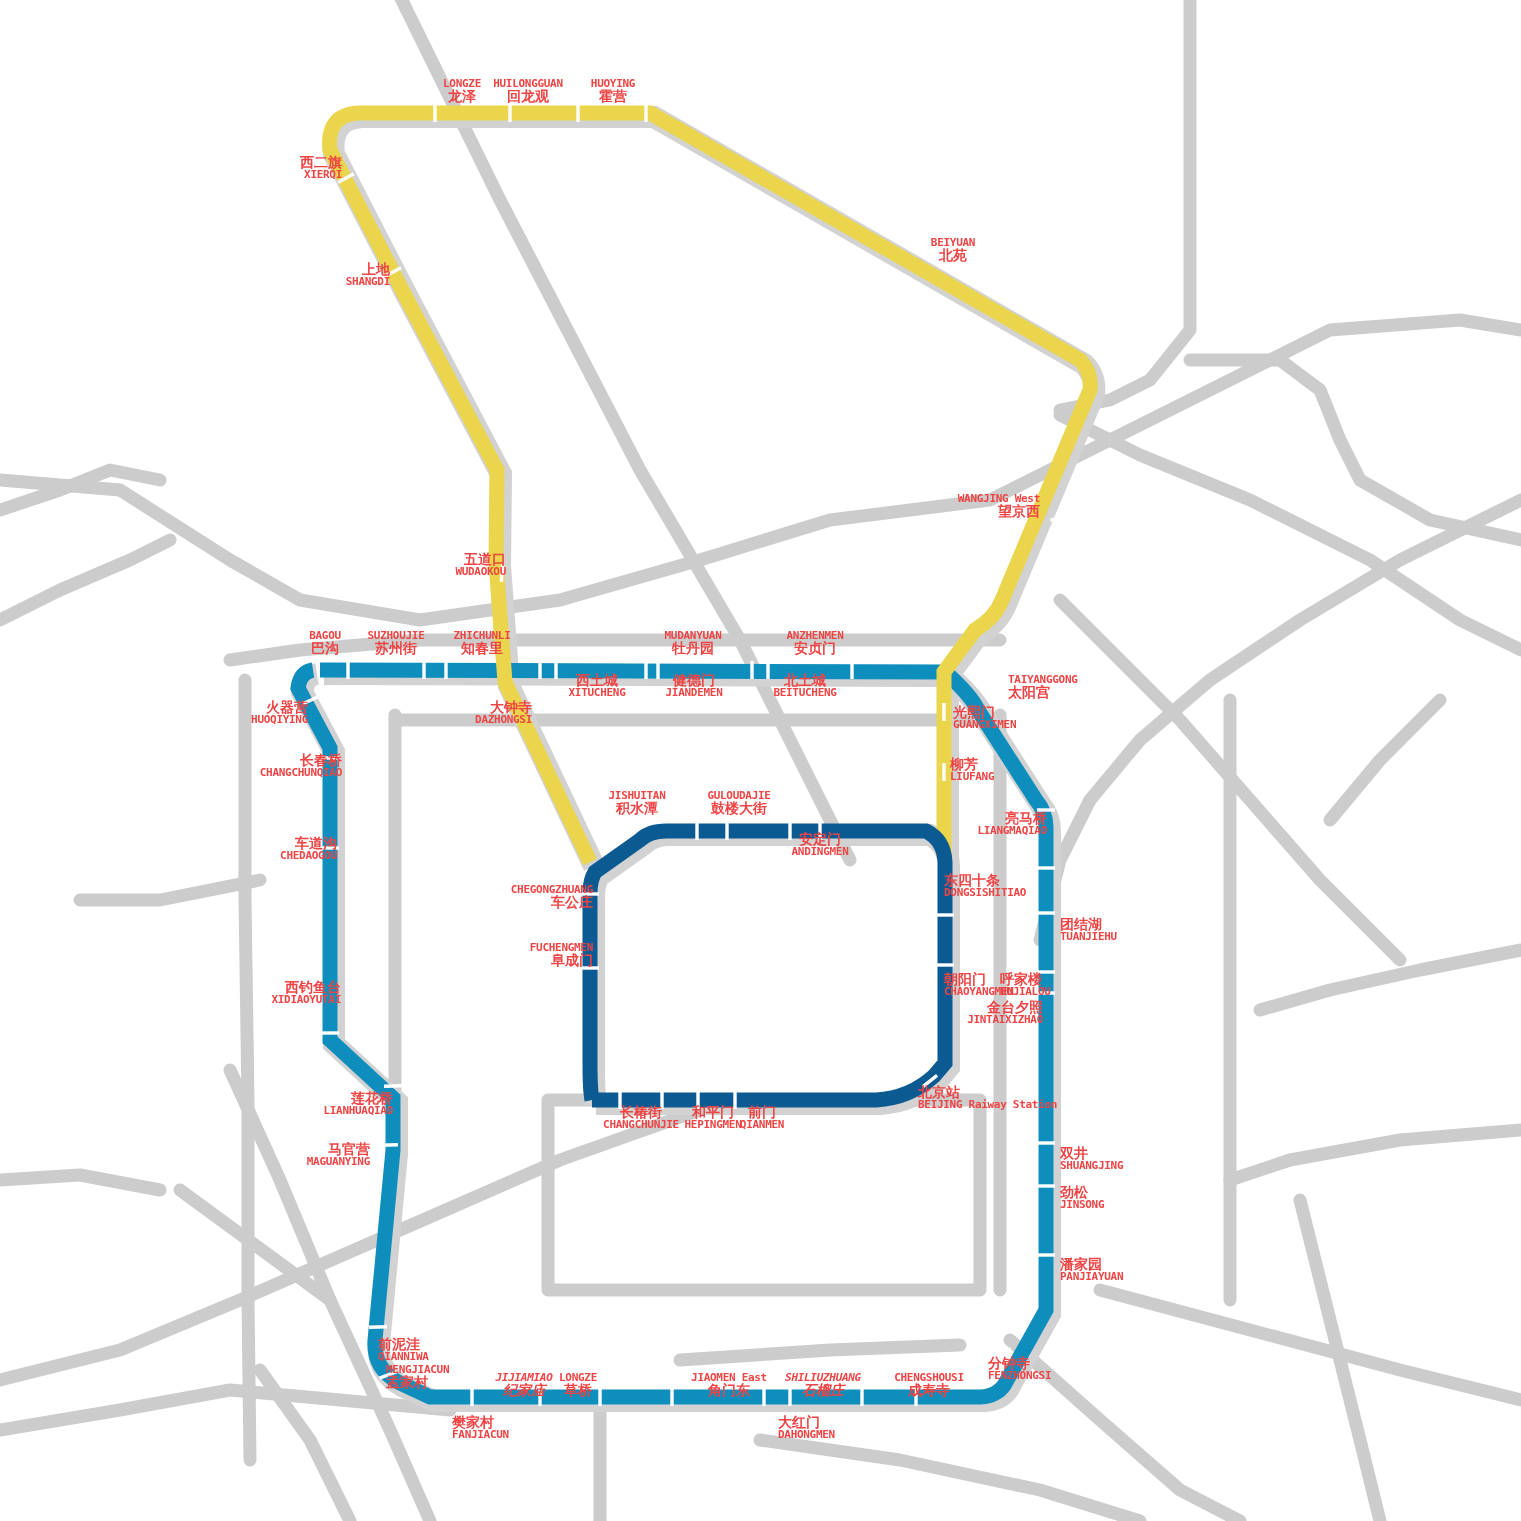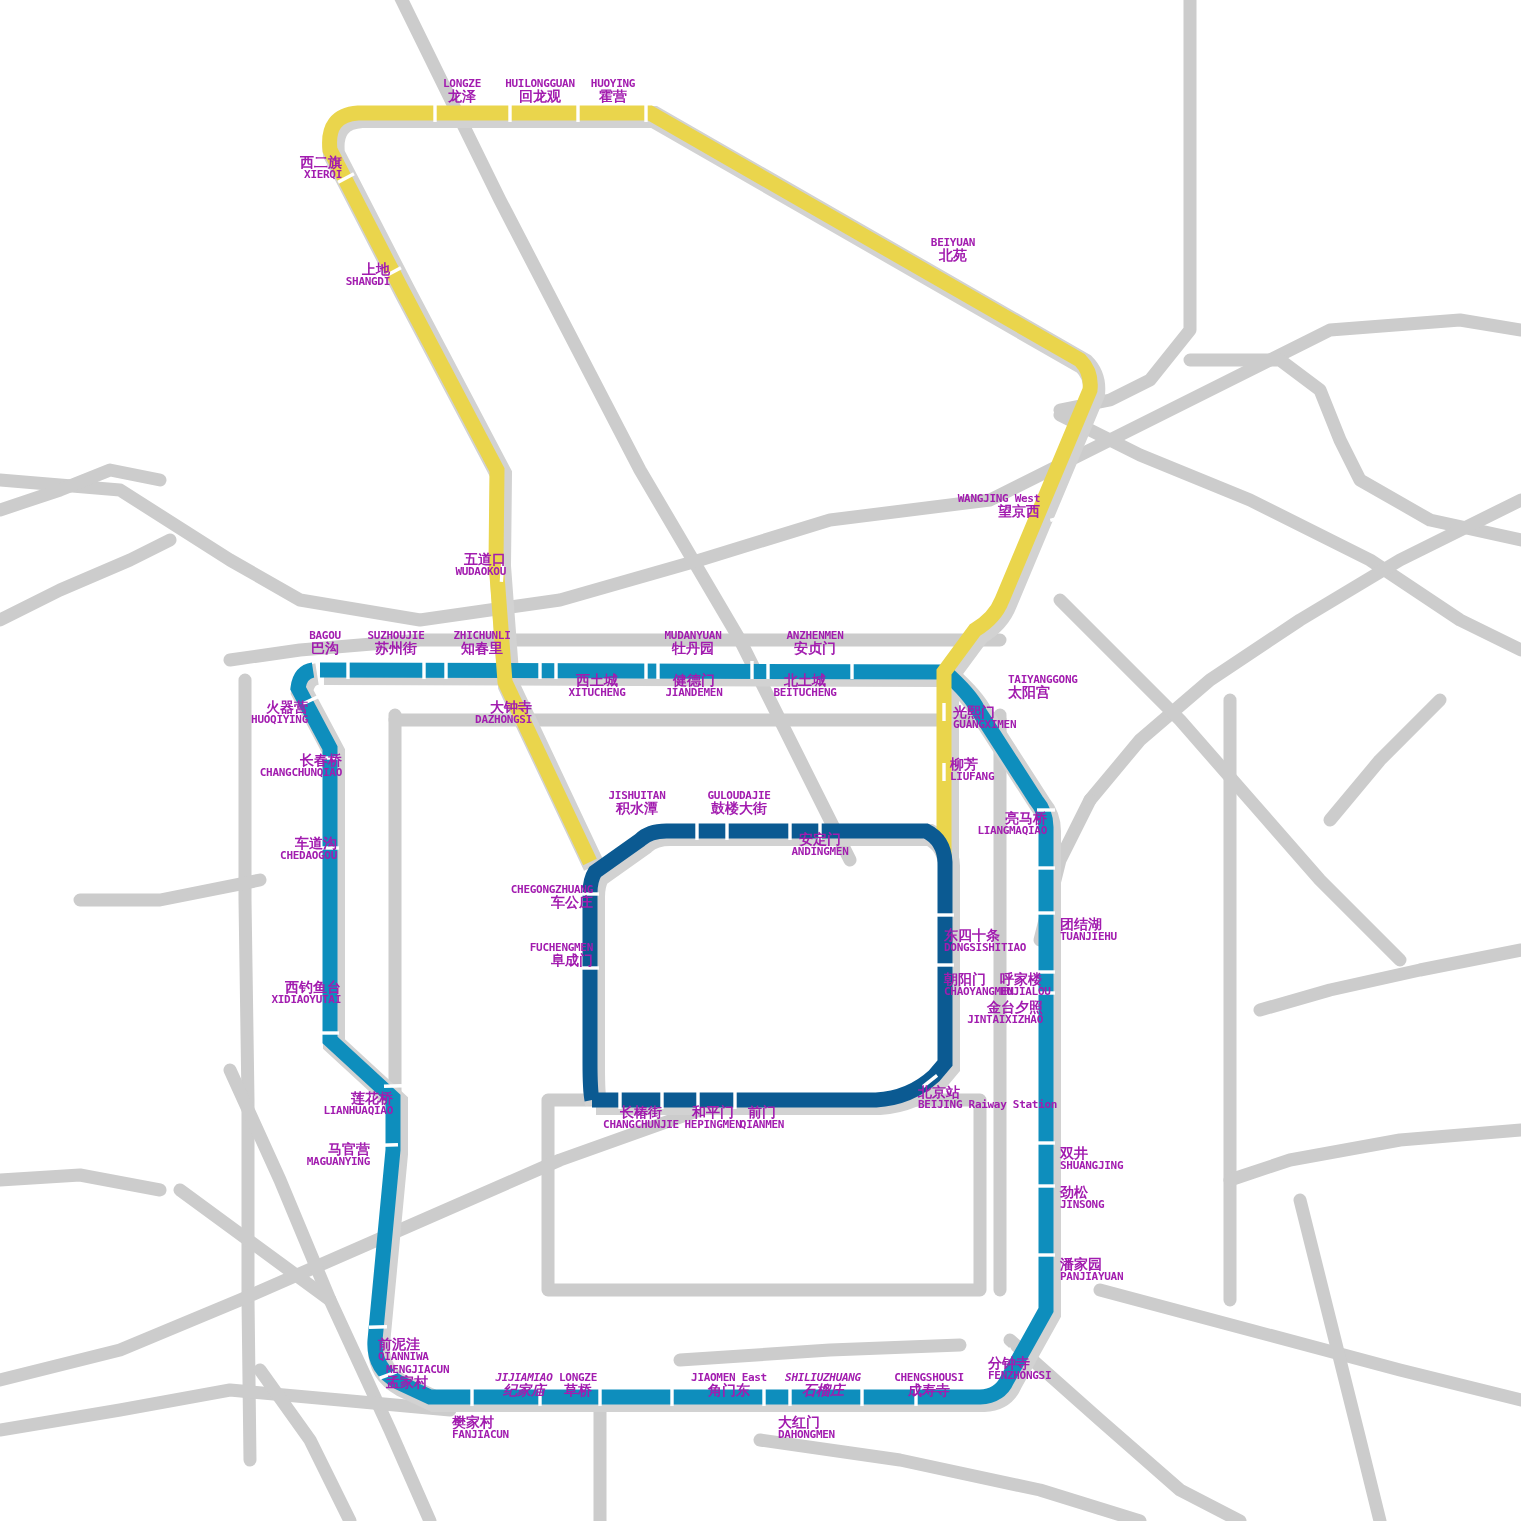--- a/index.html
+++ b/index.html
@@ -1,20 +1,20 @@
 <!DOCTYPE html>
 <html><head>
 <meta charset="utf-8">
 <title>Beijing Subway Map</title>
 <style>
   html,body{margin:0;padding:0;background:#ffffff;}
   body{width:1521px;height:1521px;overflow:hidden;font-family:"DejaVu Sans","Liberation Sans",sans-serif;}
   #map-root{position:relative;width:1521px;height:1521px;background:#ffffff;}
   svg#map-svg{position:absolute;top:0;left:0;width:1521px;height:1521px;display:block;}
-  .lbl{position:absolute;white-space:nowrap;color:#a21caf;line-height:1.02;}
+  .lbl{position:absolute;white-space:nowrap;color:#ef4444;line-height:1.02;}
   .lbl .en{display:block;font-family:"DejaVu Sans Mono","Liberation Mono",monospace;font-size:11px;letter-spacing:-0.3px;font-weight:700;}
   .lbl .cn{display:block;font-family:"DejaVu Sans","Liberation Sans",sans-serif;font-size:14px;font-weight:700;letter-spacing:0px;}
   .lbl.ta-c{text-align:center;transform:translateX(-50%);}
   .lbl.ta-r{text-align:right;transform:translateX(-100%);}
   .lbl.ta-l{text-align:left;}
 </style>
 </head>
 <body>
 
 <div id="map-root">
@@ -131,21 +131,21 @@
         <line x1="599" y1="894" x2="581" y2="894"></line>
         <line x1="599" y1="968" x2="581" y2="968"></line>
       </g>
   </svg>
 
   <div id="labels-layer">
       <div class="lbl ta-c" style="left: 462px; top: 78px;">
         <span class="en">LONGZE</span>
         <span class="cn">龙泽</span>
       </div>
-      <div class="lbl ta-c" style="left: 540px; top: 78px;">
+      <div class="lbl ta-c" style="left: 528px; top: 78px;">
         <span class="en">HUILONGGUAN</span>
         <span class="cn">回龙观</span>
       </div>
       <div class="lbl ta-c" style="left: 613px; top: 78px;">
         <span class="en">HUOYING</span>
         <span class="cn">霍营</span>
       </div>
       <div class="lbl ta-r" style="left: 342px; top: 155px;">
         <span class="cn">西二旗</span>
         <span class="en">XIERQI</span>
@@ -239,21 +239,21 @@
         <span class="en">CHEDAOGOU</span>
       </div>
       <div class="lbl ta-c" style="left: 820px; top: 832px;">
         <span class="cn">安定门</span>
         <span class="en">ANDINGMEN</span>
       </div>
       <div class="lbl ta-r" style="left: 593px; top: 884px;">
         <span class="en">CHEGONGZHUANG</span>
         <span class="cn">车公庄</span>
       </div>
-      <div class="lbl ta-l" style="left: 944px; top: 928px;">
+      <div class="lbl ta-l" style="left: 944px; top: 873px;">
         <span class="cn">东四十条</span>
         <span class="en">DONGSISHITIAO</span>
       </div>
       <div class="lbl ta-l" style="left: 1060px; top: 917px;">
         <span class="cn">团结湖</span>
         <span class="en">TUANJIEHU</span>
       </div>
       <div class="lbl ta-r" style="left: 593px; top: 942px;">
         <span class="en">FUCHENGMEN</span>
         <span class="cn">阜成门</span>

